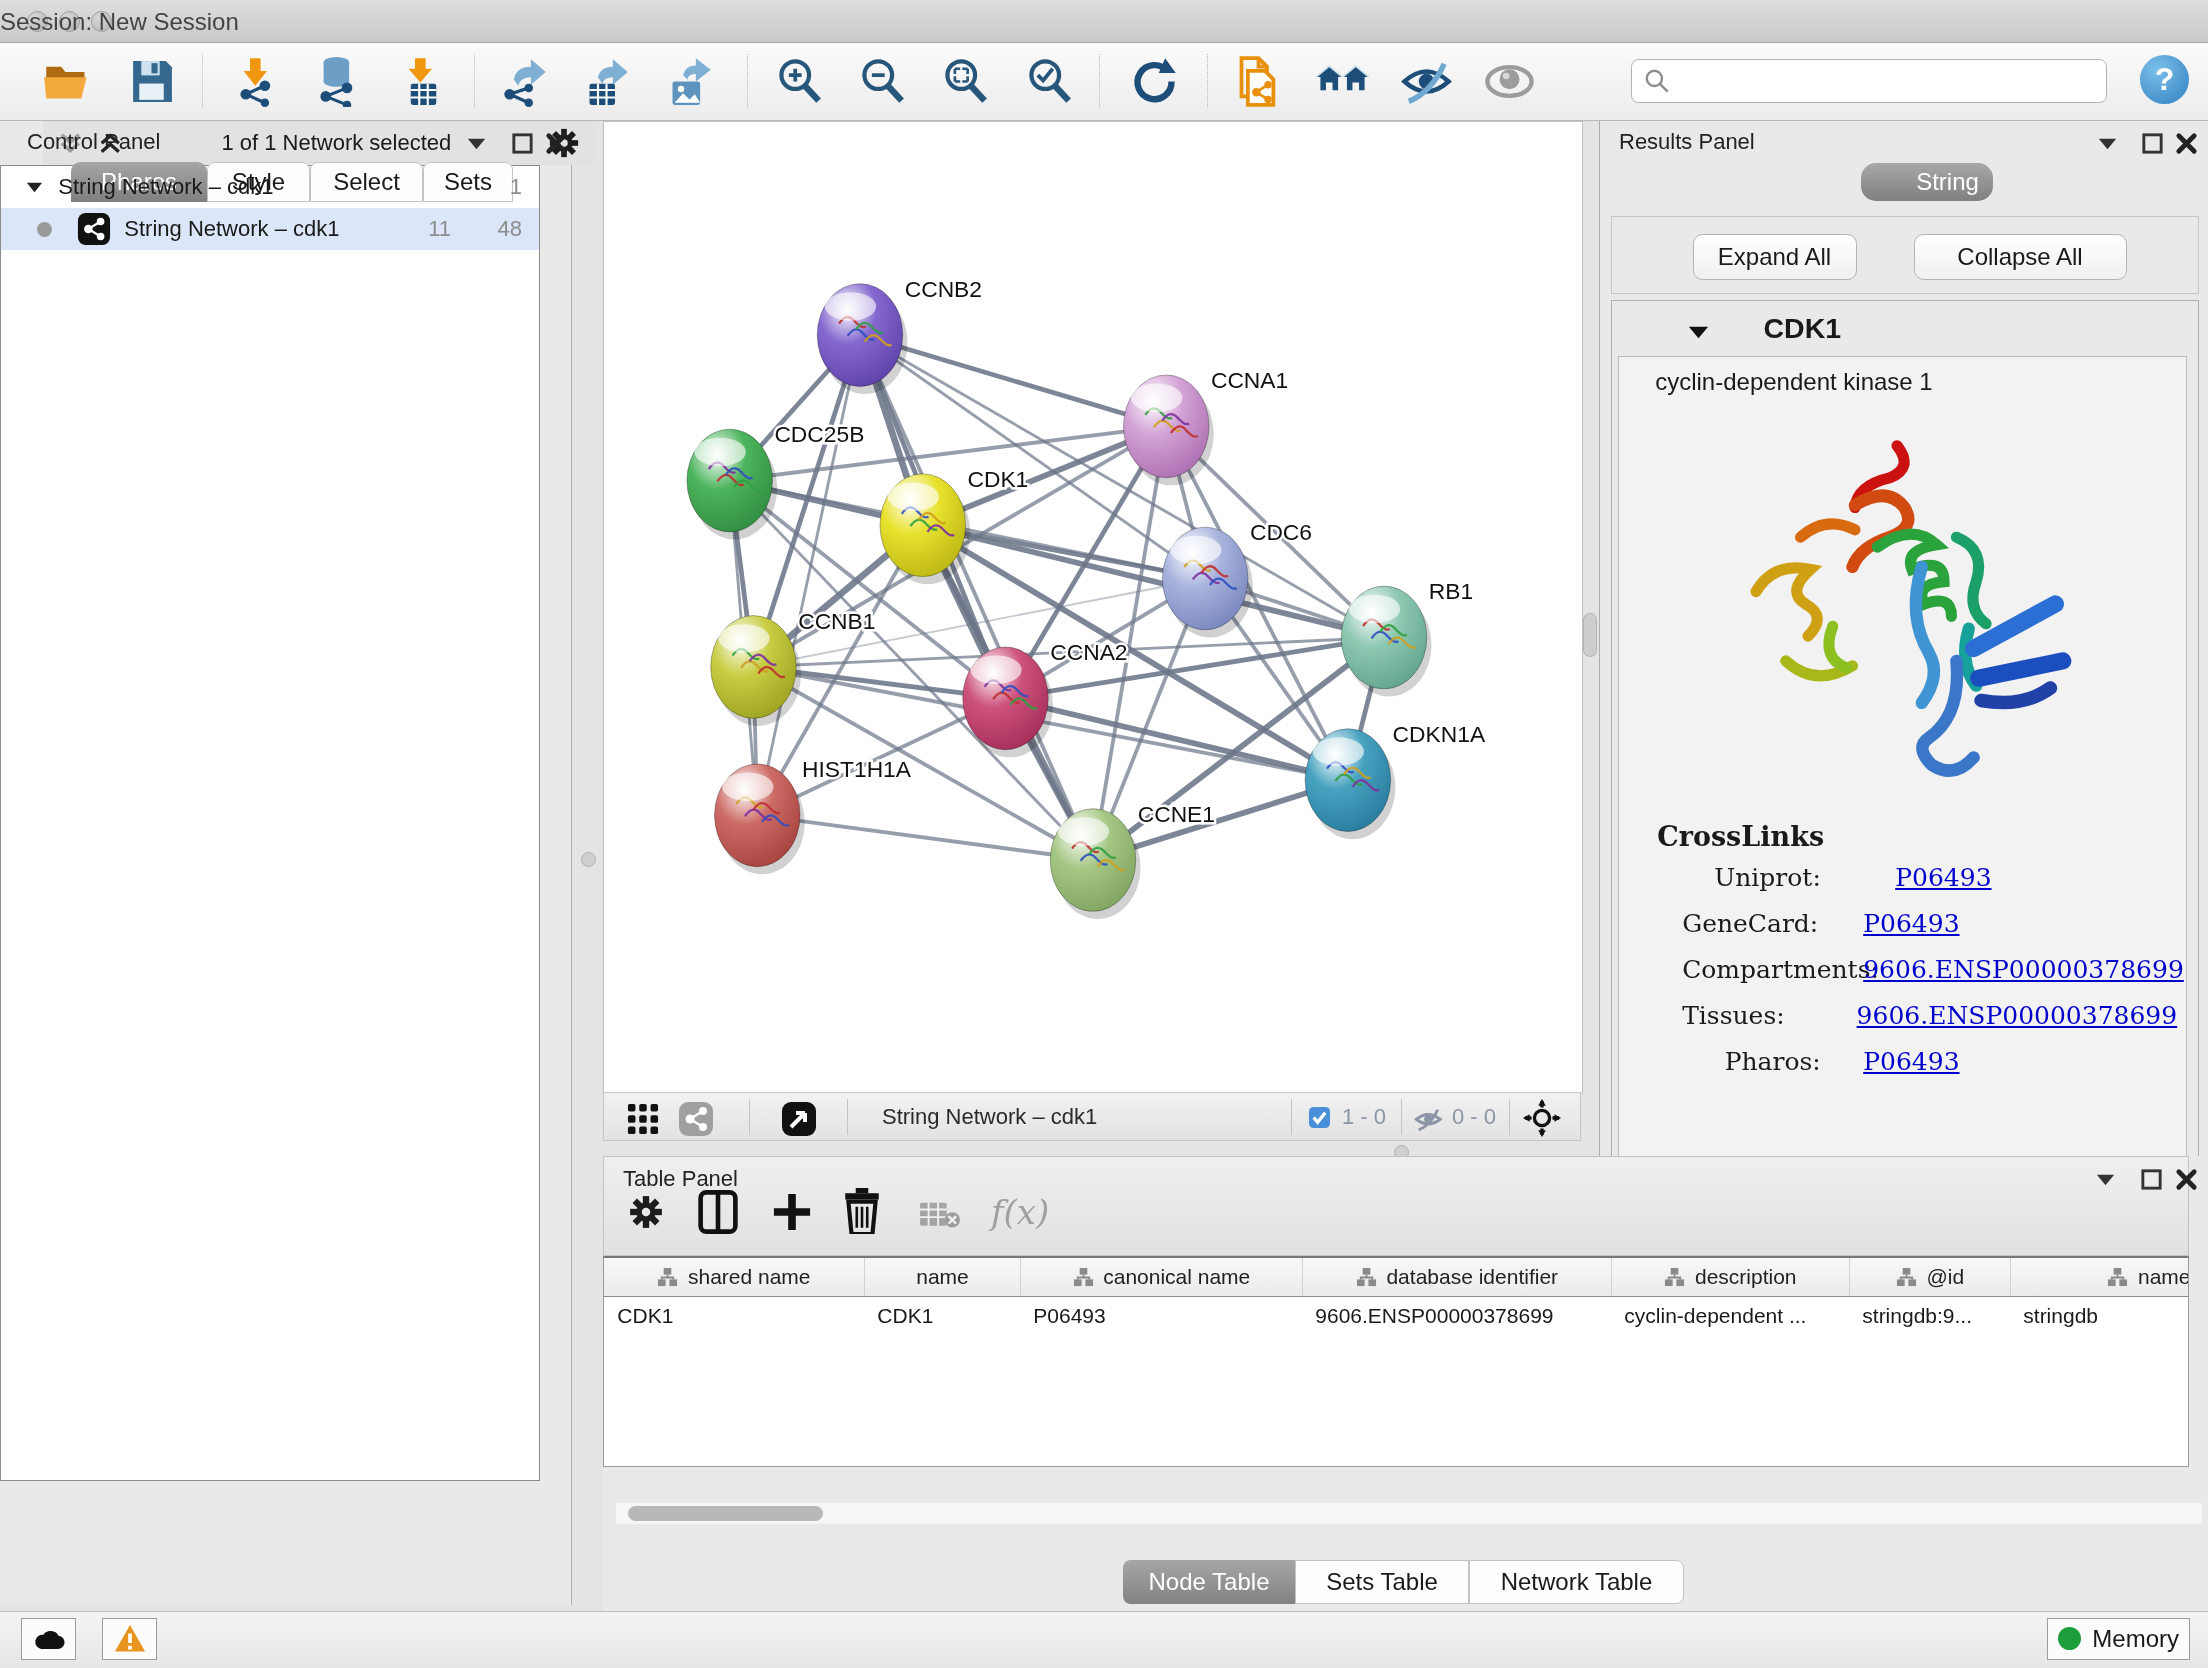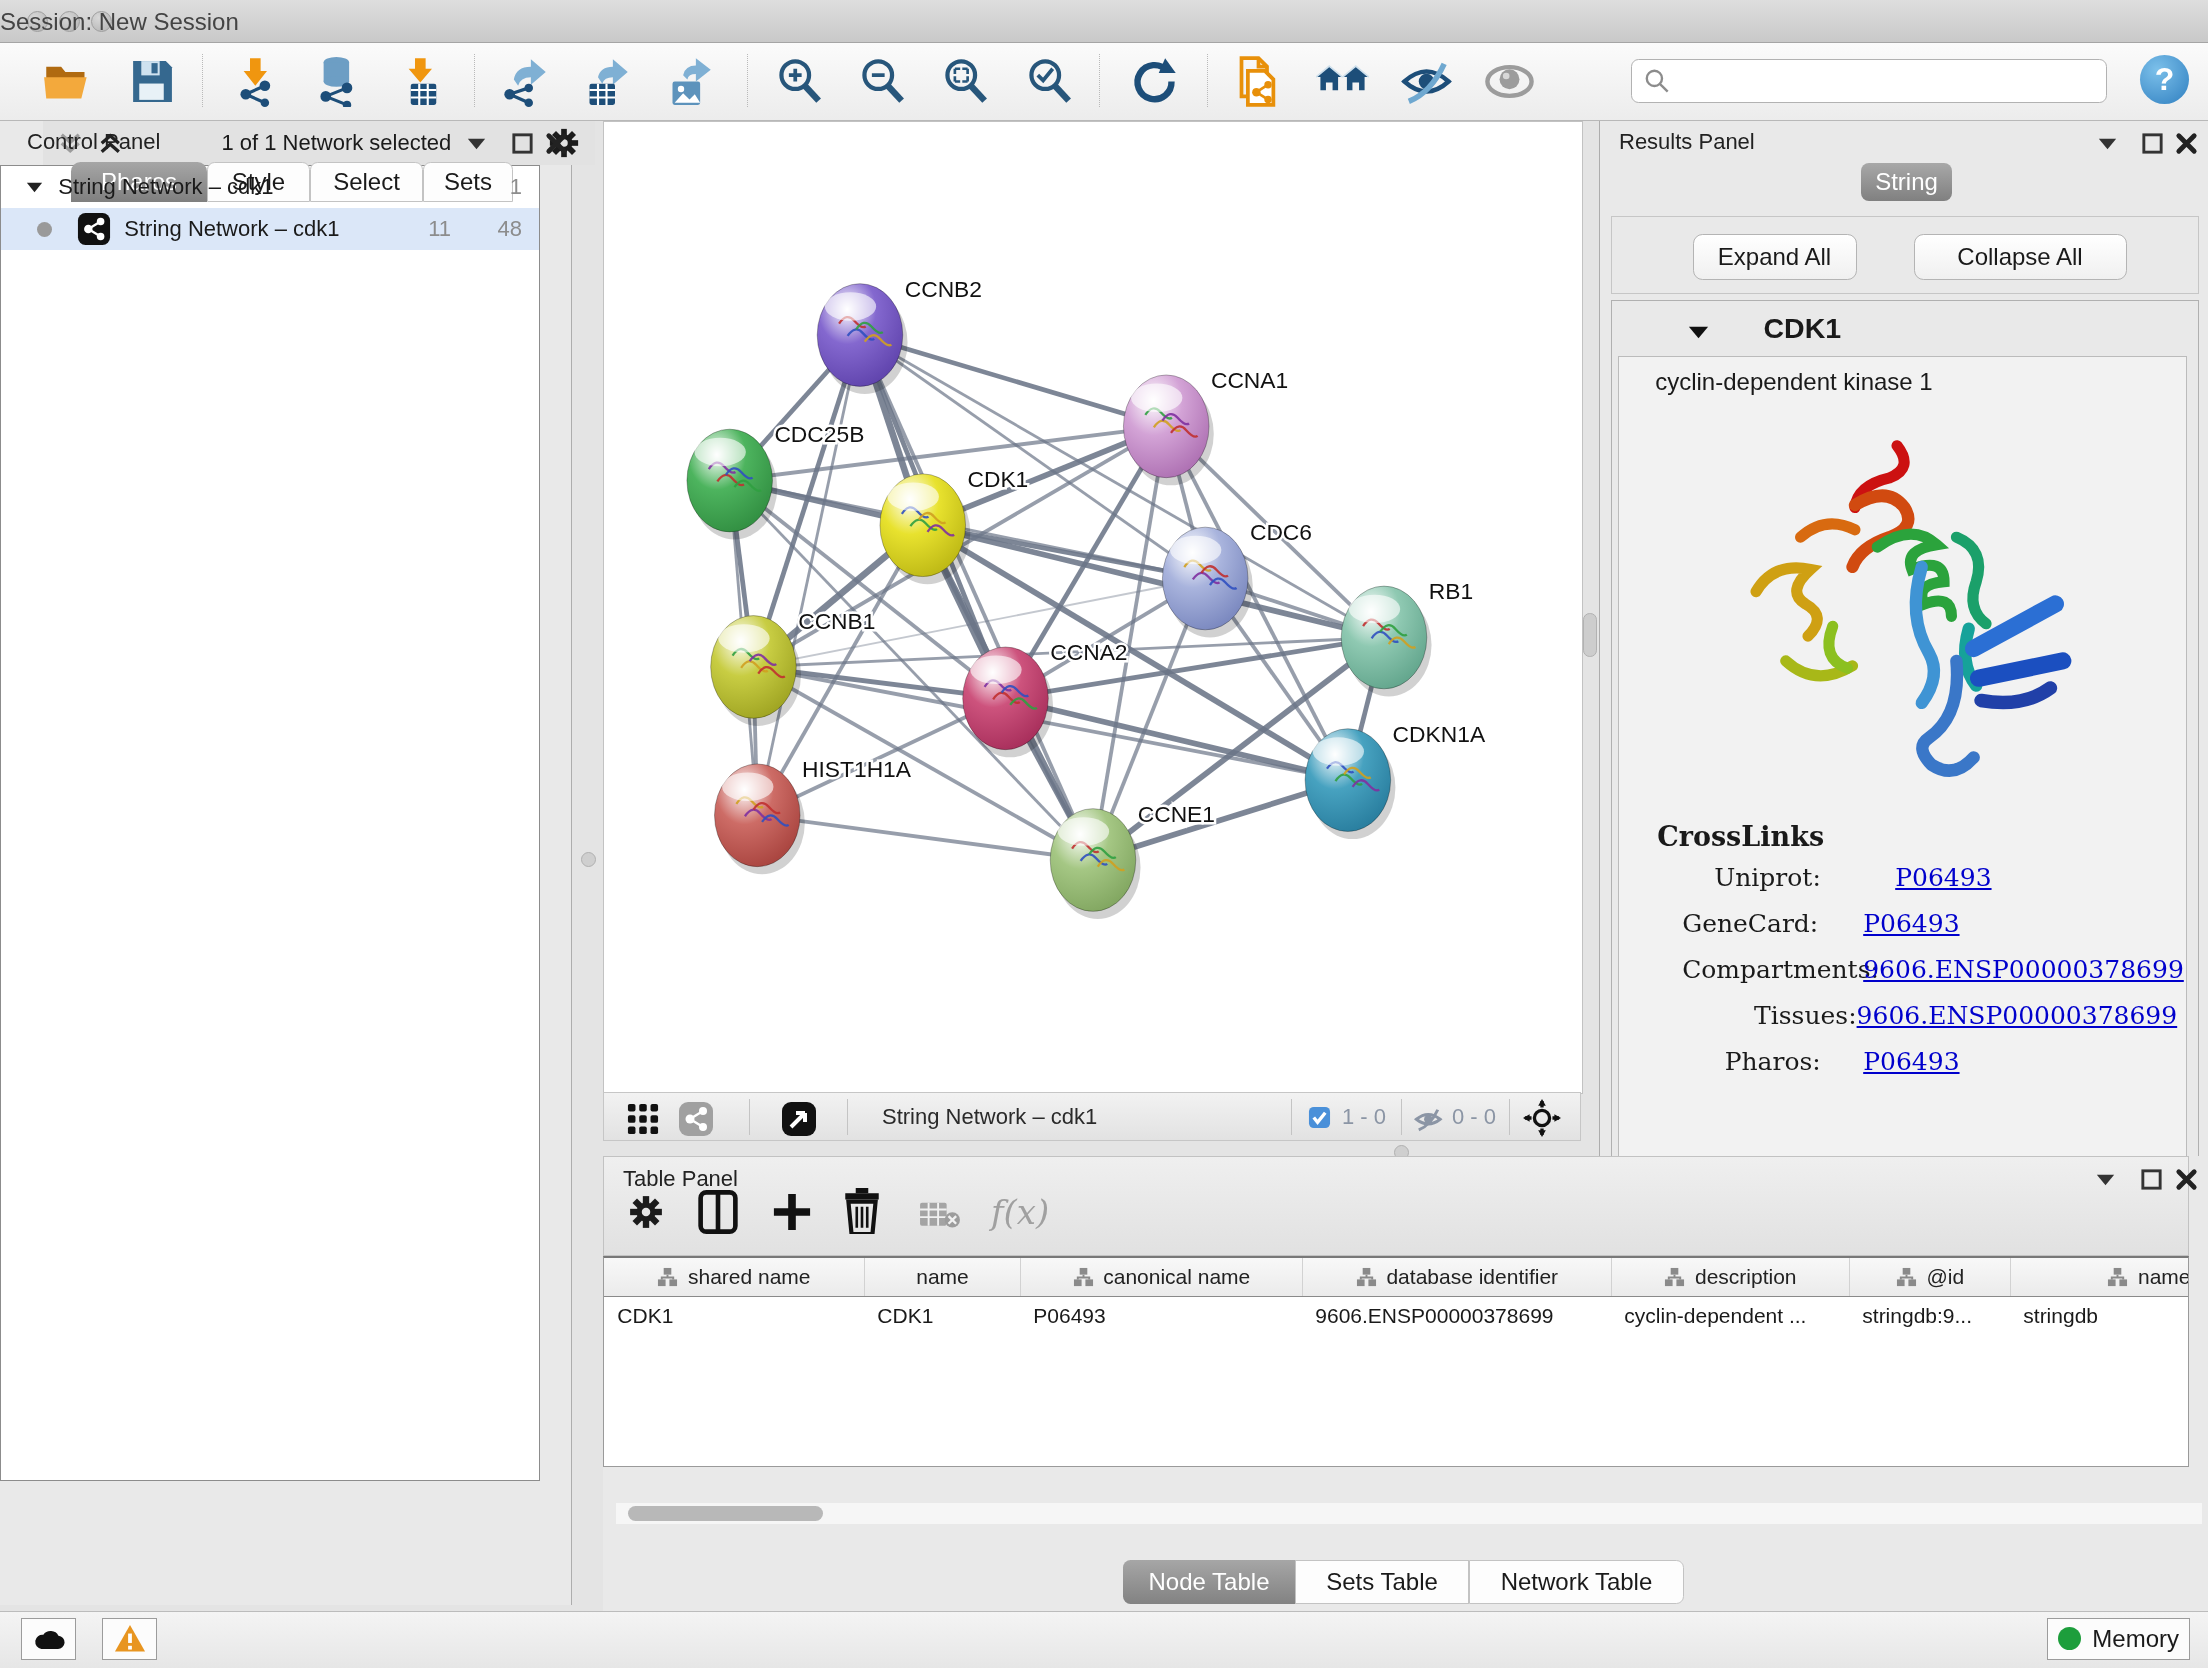--- a/index.html
+++ b/index.html
@@ -36,21 +36,21 @@
   .cnt{color:#8c8c8c;}
   
   #network-view{left:603px;top:121px;width:978px;height:971px;background:#fff;border:1px solid #c2c2c2;}
   #network-statusbar{left:603px;top:1092px;width:978px;height:49px;background:linear-gradient(#f2f2f2,#e2e2e2);
                      border:1px solid #c6c6c6;box-sizing:border-box;}
   .nsb-sep{top:5.7px;width:0;height:36px;border-left:1px solid #c4c4c4;}
   .nsb-txt{font-size:22px;color:#8b95a5;top:11.4px;}
   
   #results-panel{left:1599px;top:121px;width:610px;height:1035px;background:#e9e9e9;border-left:1px solid #adadad;}
   #rp-tab{left:261px;top:42px;width:91px;height:38px;background:linear-gradient(#a8a8a8,#808080);color:#fff;
-          font-size:24px;border-radius:8px;display:flex;align-items:center;justify-content:center;}
+          font-size:24px;border-radius:15px;display:flex;align-items:center;justify-content:center;padding-left:41px;}
   #rp-btnbox{left:10.5px;top:95px;width:588px;height:78px;border:1.9px solid #c6c6c6;background:#e9e9e9;box-sizing:border-box;}
   .rbtn{top:17px;height:44px;background:linear-gradient(#ffffff,#f0f0f0);border:1px solid #b4b4b4;border-radius:9.5px;
         font-size:24px;display:flex;align-items:center;justify-content:center;}
   #rp-gene-box{left:10.5px;top:179px;width:588px;height:923px;border:1.9px solid #b0b0b0;background:#e9e9e9;box-sizing:border-box;}
   #rp-inner{left:6.7px;top:55px;width:569px;height:801px;background:#f2f2f2;border:1px solid #bbb;box-sizing:border-box;}
   .serif{font-family:"DejaVu Serif","Liberation Serif",serif;}
   .cl-link{color:#0000cc;text-decoration:underline;}
   
   #table-panel{left:603px;top:1156px;width:1605px;height:456px;background:#e9e9e9;}
   #tp-toolbar{left:13.3px;top:45px;width:1586px;height:100px;background:linear-gradient(#efefef,#e1e1e1);
@@ -644,21 +644,21 @@
             <a class="cl-link">P06493</a>
           </div>
           <div class="serif" style="display: flex; margin-bottom: 17px; font-size: 25px;">
             <span style="width: 181px;">GeneCard:</span>
             <a class="cl-link">P06493</a>
           </div>
           <div class="serif" style="display: flex; margin-bottom: 17px; font-size: 25px;">
             <span style="width: 181px;">Compartments:</span>
             <a class="cl-link">9606.ENSP00000378699</a>
           </div>
-          <div class="serif" style="display: flex; margin-bottom: 17px; font-size: 25px; text-align: right;">
+          <div class="serif" style="display: flex; margin-bottom: 17px; font-size: 25px;">
             <span style="width: 181px;">Tissues:</span>
             <a class="cl-link">9606.ENSP00000378699</a>
           </div>
           <div class="serif" style="display: flex; margin-bottom: 17px; font-size: 25px;">
             <span style="width: 181px; text-align: center;">Pharos:</span>
             <a class="cl-link">P06493</a>
           </div>
         </div>
     </div>
     <div class="abs" style="left:6.7px;top:858px;width:569px;height:13.3px;background:#fff">

